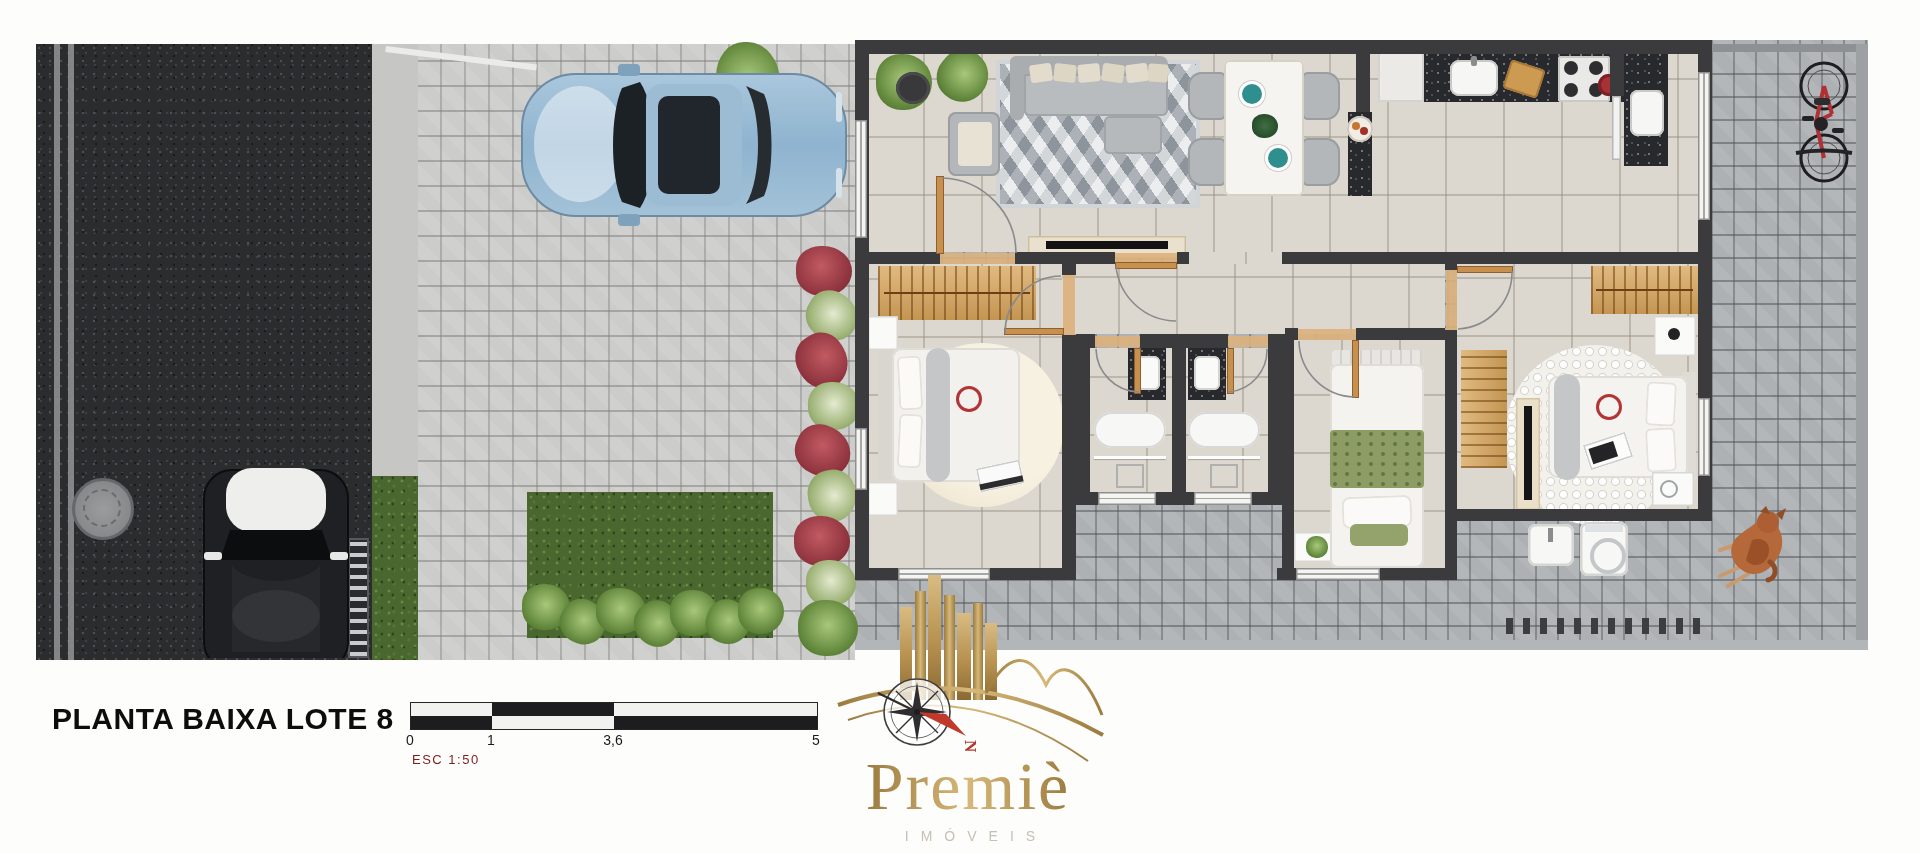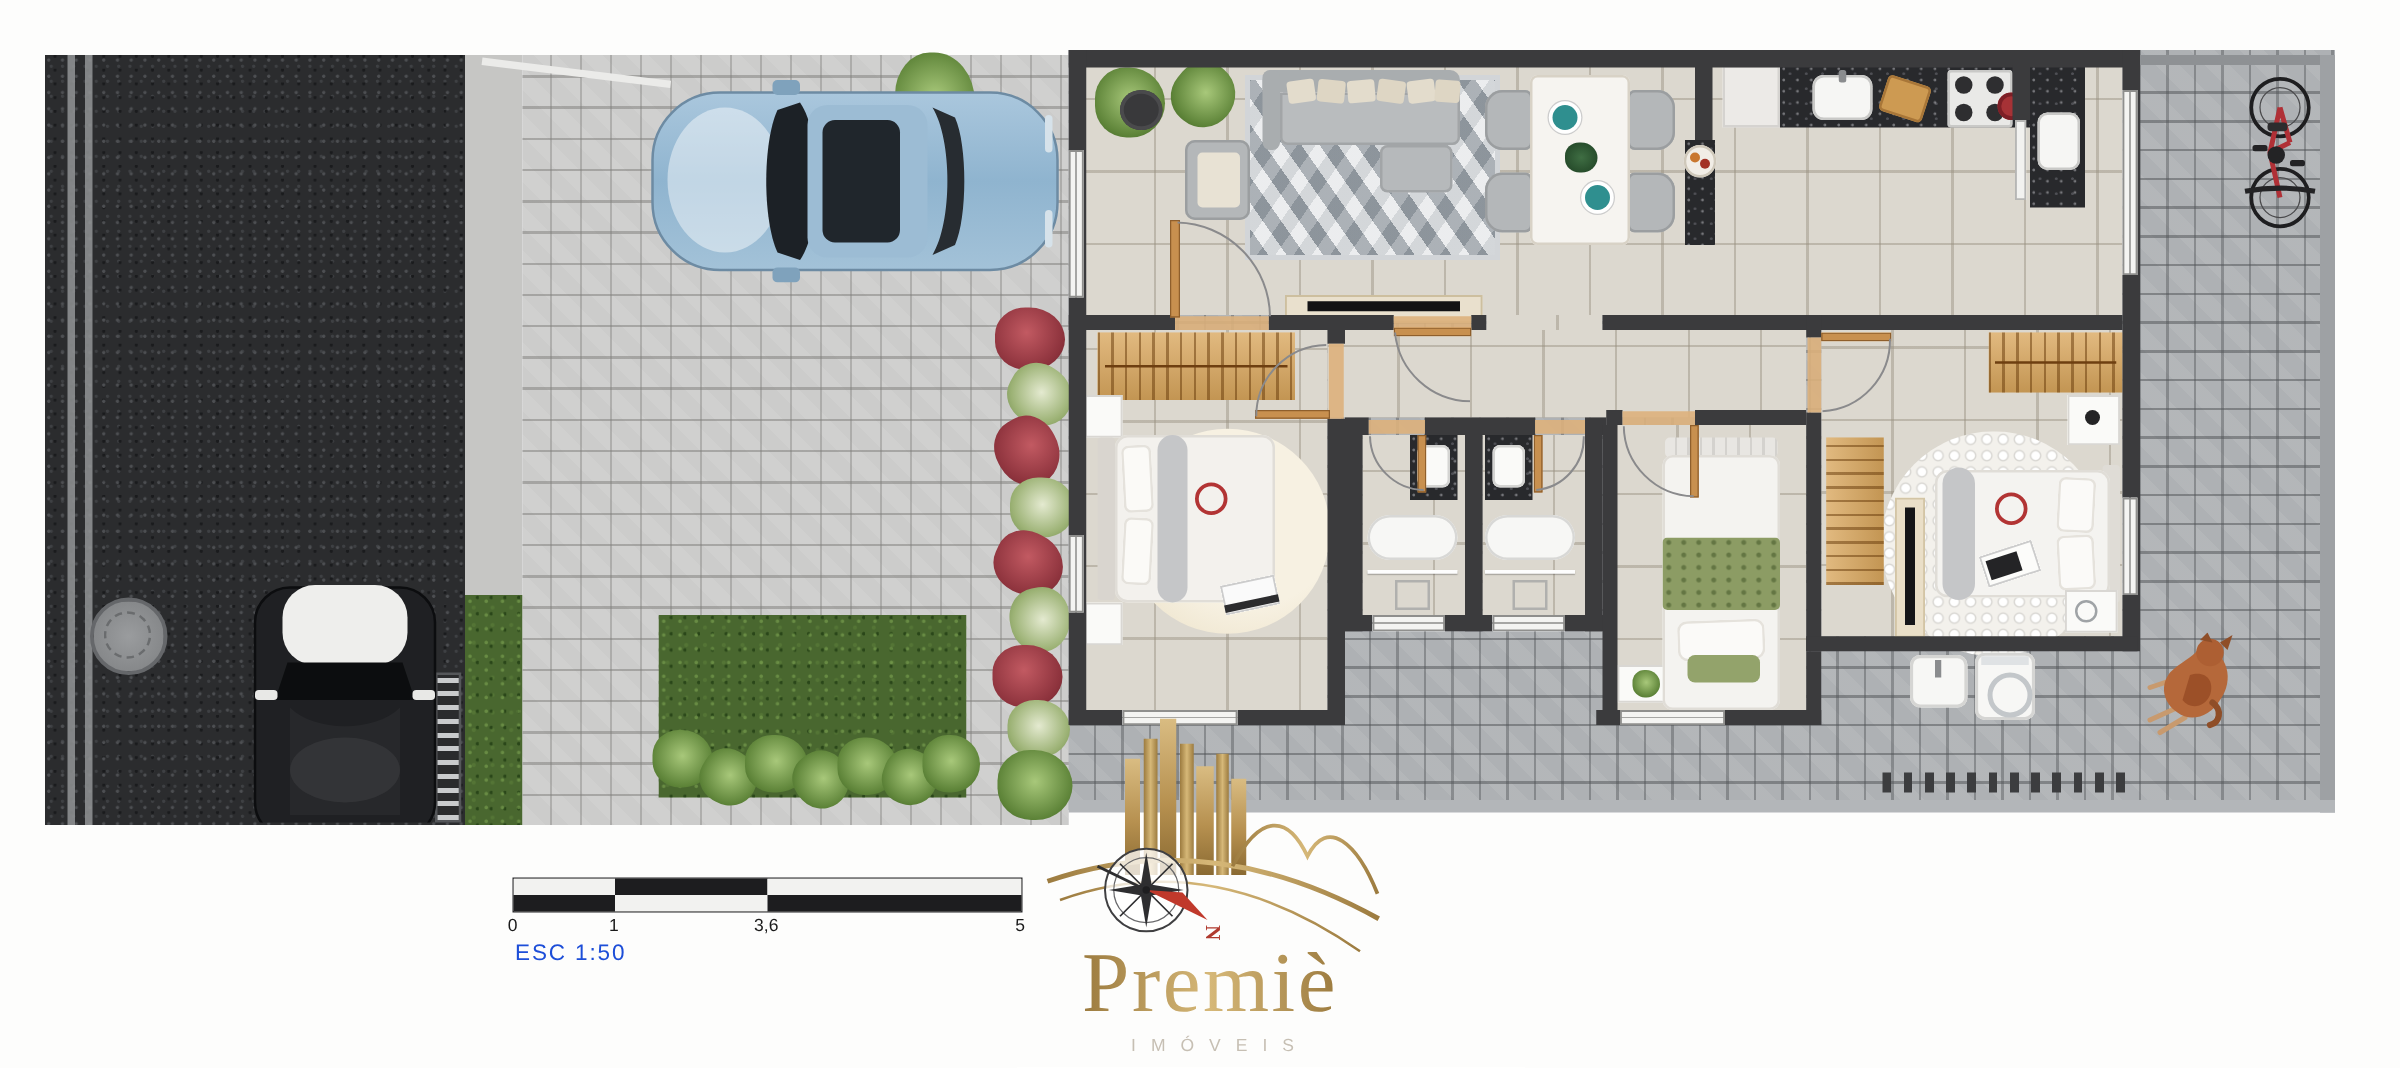--- a/index.html
+++ b/index.html
@@ -399,28 +399,29 @@
       <path d="M78,126 L99,147 L120,168 M120,126 L99,147 L78,168" stroke="#2e2e30" stroke-width="1.4"></path>
       <path d="M60,128 L99,147" stroke="#2e2e30" stroke-width="2.4"></path>
       <path d="M99,147 L148,171 L128,149 Z" fill="#c0392b"></path>
       <circle cx="99" cy="147" r="3" fill="#1e1e20"></circle>
       <text x="152" y="180" font-family="Liberation Serif, serif" font-size="17" font-weight="bold" fill="#b03a2e" transform="rotate(90 152 175)">N</text>
     </g>
     <text x="150" y="244" text-anchor="middle" font-family="Liberation Serif, serif" font-size="68" fill="url(#goldg2)" letter-spacing="2">Premiè</text>
     <text x="158" y="276" text-anchor="middle" font-family="Liberation Sans, sans-serif" font-size="14" fill="#b9b0a2" letter-spacing="12" opacity=".8">IMÓVEIS</text>
   </svg>
 
+  <div class="a label" style="left:52px;top:702px;font-size:30px;font-weight:bold;letter-spacing:.5px;color:#0d0d0d;">PLANTA BAIXA LOTE 8</div>
 
   <div class="a" style="left:410px;top:702px;width:406px;height:26px;border:1.5px solid #242426;">
     <div class="a" style="left:0;top:0;width:20%;height:50%;background:#f2f2f0;"></div>
     <div class="a" style="left:20%;top:0;width:30%;height:50%;background:#1d1d1f;"></div>
     <div class="a" style="left:50%;top:0;width:50%;height:50%;background:#f2f2f0;"></div>
     <div class="a" style="left:0;top:50%;width:20%;height:50%;background:#1d1d1f;"></div>
     <div class="a" style="left:20%;top:50%;width:30%;height:50%;background:#f2f2f0;"></div>
     <div class="a" style="left:50%;top:50%;width:50%;height:50%;background:#1d1d1f;"></div>
   </div>
   <div class="a label" style="left:410px;top:732px;transform:translateX(-50%);font-size:14px;">0</div>
   <div class="a label" style="left:491px;top:732px;transform:translateX(-50%);font-size:14px;">1</div>
   <div class="a label" style="left:613px;top:732px;transform:translateX(-50%);font-size:14px;">3,6</div>
   <div class="a label" style="left:816px;top:732px;transform:translateX(-50%);font-size:14px;">5</div>
-  <div class="a label" style="left:412px;top:752px;font-size:18px;letter-spacing:1.5px;color:#1d4ed8;">ESC 1:50</div>
+  <div class="a label" style="left:412px;top:752px;font-size:13px;letter-spacing:1.5px;color:#7f1d1d;">ESC 1:50</div>
 
 </div>
 
 </body></html>

